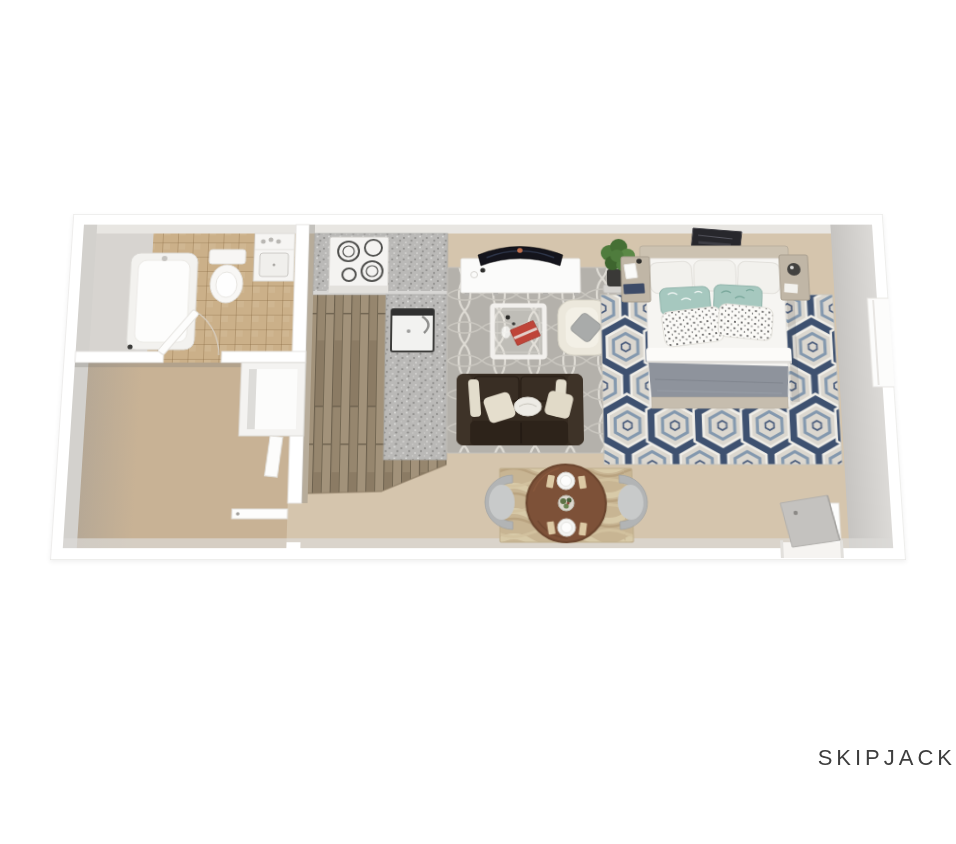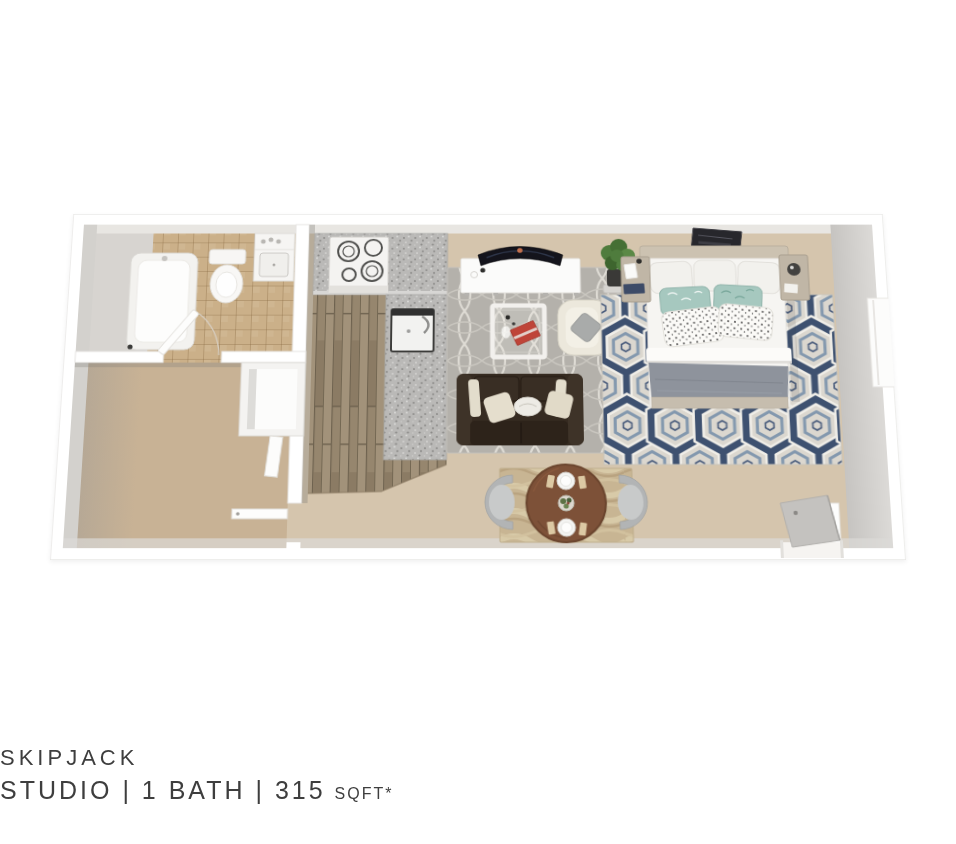--- a/index.html
+++ b/index.html
@@ -2,21 +2,21 @@
 <html><head>
 <meta charset="utf-8">
 <style>
   html,body{margin:0;padding:0;background:#ffffff;}
   body{width:956px;height:844px;position:relative;overflow:hidden;
        font-family:"Liberation Sans",sans-serif;}
   .plan3d{position:absolute;left:50px;top:190px;width:856px;height:370px;
           transform:perspective(950px) rotateX(8.5deg);transform-origin:50% 100%;
           filter:drop-shadow(0 2px 2px rgba(0,0,0,0.06));}
   .plan3d svg{display:block;}
-  .caption{position:absolute;top:744px;left:0;width:956px;text-align:left;color:#3e3e3e;}
+  .caption{position:absolute;top:744px;left:0;width:956px;text-align:right;color:#3e3e3e;}
   .cap-title{font-size:22px;letter-spacing:4px;font-weight:400;line-height:28px;}
   .cap-details{font-size:25px;letter-spacing:3px;font-weight:400;line-height:36px;}
   .cap-details .sqft{font-size:16px;letter-spacing:2px;margin-left:9px;}
 </style>
 </head>
 <body>
 
 <div class="plan3d">
 <svg width="856" height="370" viewBox="0 0 856 370" xmlns="http://www.w3.org/2000/svg">
   <defs>
@@ -295,14 +295,13 @@
   <g>
     <polygon points="733,312 781,304 791,350 743,357" stroke="#b2b0ad" fill="#c4c2bf"></polygon>
     <path d="M781,304 L791,350" stroke="#a5a3a0" stroke-width="1.5"></path>
     <circle cx="748" cy="322" r="2.2" fill="#8b8986"></circle>
   </g>
 </svg>
 </div>
 
 <div class="caption">
   <div class="cap-title">SKIPJACK</div>
-  <div class="cap-details"><span>STUDIO | 1 BATH | 315</span><span class="sqft">SQFT*</span></div>
 </div>
 
 </body></html>

